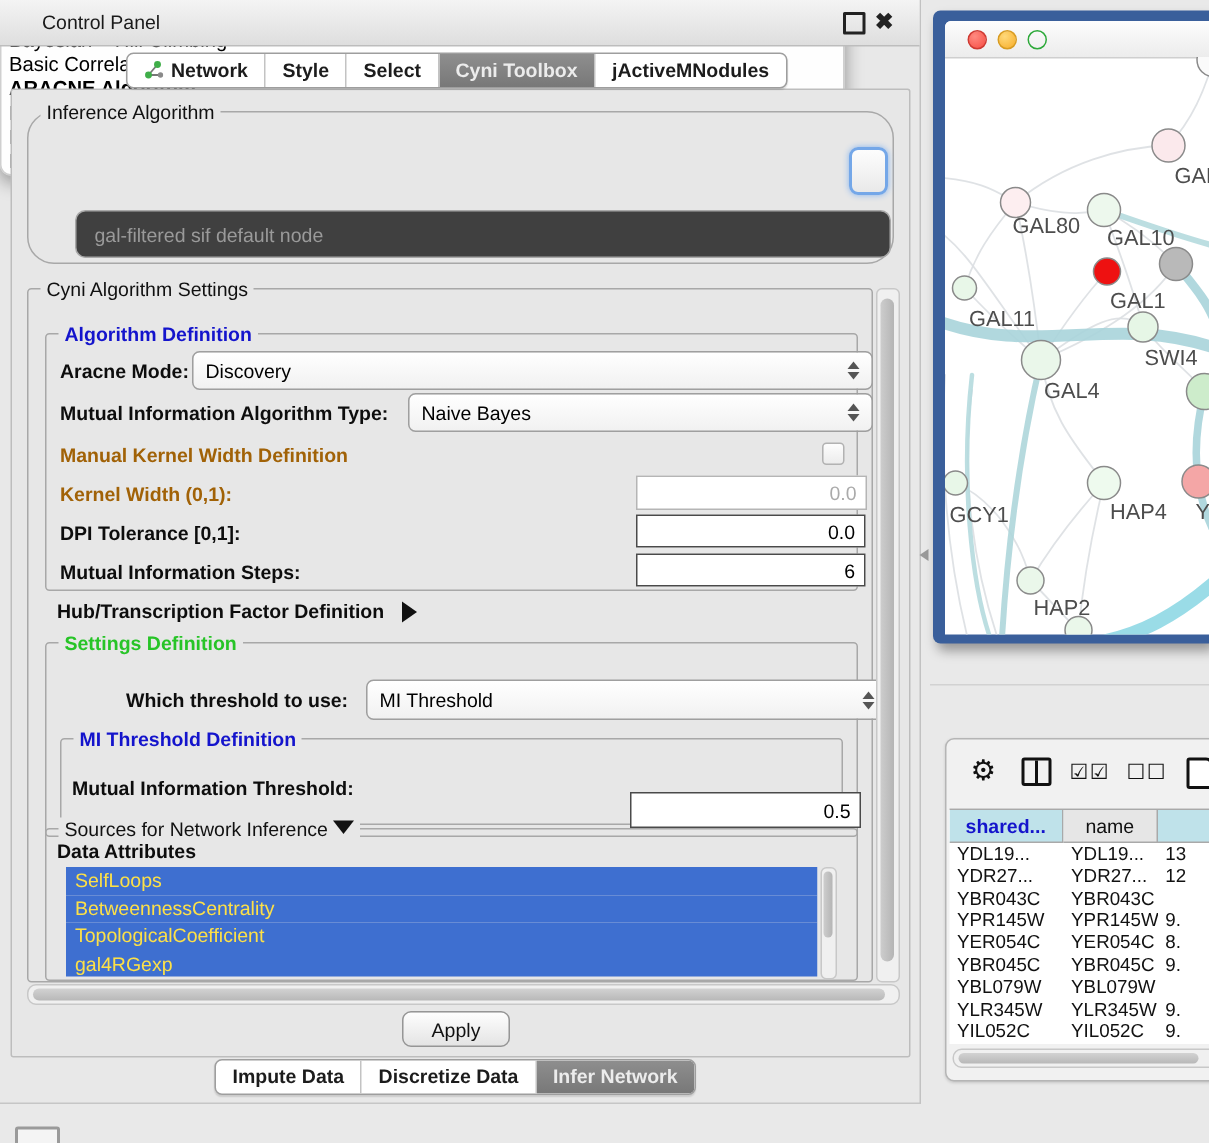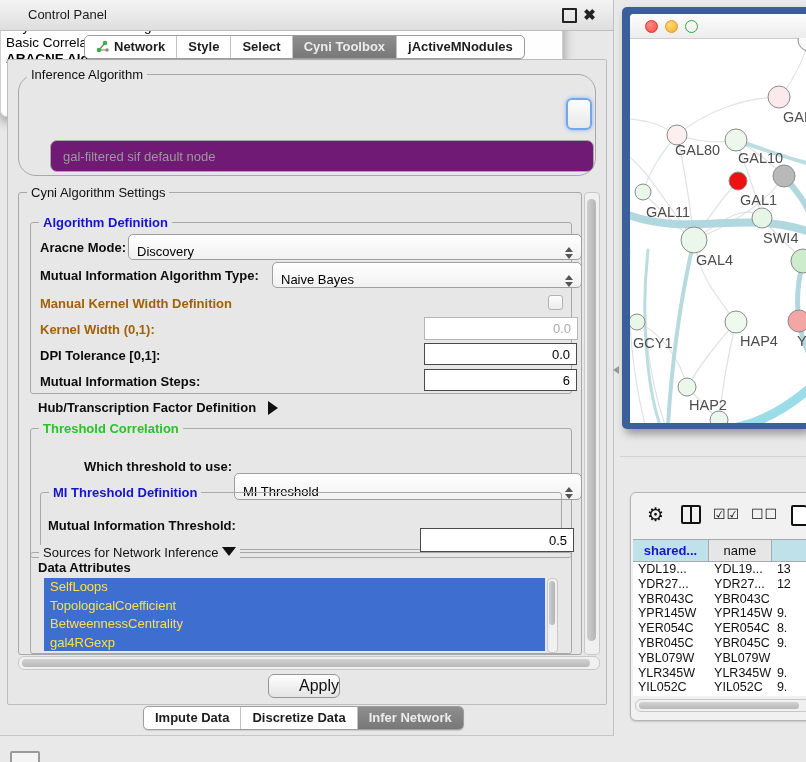--- a/index.html
+++ b/index.html
@@ -20,56 +20,56 @@
   .seg:first-child{border-left:none;}
   .seg.sel{background:linear-gradient(#8e8e8e,#787878);color:#ececec;}
   #top-tabs{left:84px;top:35px;}
   #bottom-tabs{left:143px;top:706px;}
   
   #cp-main{left:7px;top:59px;width:598px;height:644px;background:#e7e7e7;border:1px solid #bdbdbd;border-radius:2px;}
   
   .gbox{border:1px solid #a8a8a8;border-radius:3px;}
   .glabel{position:absolute;top:-8px;left:8px;background:#e7e7e7;padding:0 4px;font-size:13px;white-space:nowrap;}
   #bg-group{left:18px;top:74px;width:576px;height:100px;border-radius:18px;}
-  #bg-combo{left:50px;top:140px;width:530px;height:30px;background:#701a75;border:1px solid #a8a8a8;border-radius:7px;
+  #bg-combo{left:50px;top:140px;width:530px;height:30px;background:#404040;border:1px solid #a8a8a8;border-radius:7px;
             font-size:13px;color:#9a9a9a;display:flex;align-items:center;padding-left:12px;}
   #bg-spinner{left:566px;top:98px;width:22px;height:28px;background:linear-gradient(#fdfdfd,#e9e9e9);
               border:2px solid #74a7e8;border-radius:6px;box-shadow:0 0 4px #86b4ef;}
   
   #popup{left:18px;top:57px;width:561px;height:115px;background:rgba(255,255,255,.95);
          border:1px solid #cfcfcf;border-radius:2px 2px 7px 7px;box-shadow:0 4px 12px rgba(0,0,0,.38);z-index:30;}
   #popup .ph{text-align:center;color:#b9b9b9;font-size:13px;height:17px;padding-top:1px;}
   #popup .item{font-size:13.5px;line-height:16.2px;padding-left:5px;color:#000;}
   #popup .item.bold{font-weight:bold;}
   
   #cyni-group{left:18px;top:192px;width:562px;height:461px;}
   .blue{color:#1414cc;font-weight:bold;}
   .green{color:#27c427;font-weight:bold;}
   .lbl{position:absolute;font-size:13px;font-weight:bold;color:#0d0d0d;white-space:nowrap;}
   .lbl.dis{color:#a16207;}
   .combo{position:absolute;background:linear-gradient(#ffffff,#f1f1f1);border:1px solid #9f9f9f;border-radius:5px;
-         font-size:13px;display:flex;align-items:flex-end;padding:0 8px;color:#000;}
+         font-size:13px;display:flex;align-items:center;padding:0 8px;color:#000;}
   .combo .arrows{margin-left:auto;display:flex;flex-direction:column;gap:2px;}
   .tri-up{width:0;height:0;border-left:4px solid transparent;border-right:4px solid transparent;border-bottom:5px solid #555;}
   .tri-dn{width:0;height:0;border-left:4px solid transparent;border-right:4px solid transparent;border-top:5px solid #555;}
   .field{position:absolute;background:#fff;font-size:13px;text-align:right;padding:0 6px;display:flex;align-items:center;justify-content:flex-end;}
   .field.en{border:1.5px solid #4a4a4a;color:#000;}
   .field.dis{border:1px solid #b5b5b5;color:#aaa;}
   .checkbox{position:absolute;width:13px;height:13px;background:linear-gradient(#fdfdfd,#ececec);border:1px solid #b2b2b2;border-radius:3px;}
   .arrow-right{display:inline-block;width:0;height:0;border-top:7px solid transparent;border-bottom:7px solid transparent;border-left:10px solid #111;vertical-align:-3px;}
   .arrow-down{display:inline-block;width:0;height:0;border-left:7px solid transparent;border-right:7px solid transparent;border-top:9px solid #111;vertical-align:1px;}
   
   #attr-list{left:44px;top:578px;width:501px;height:73px;overflow:hidden;}
   #attr-list .li{height:18.5px;line-height:18.5px;background:#3e6fd0;color:#fde047;font-size:13px;padding-left:6px;}
   .vscroll{position:absolute;background:#f0f0f0;border:1px solid #c8c8c8;border-radius:4px;}
   .vthumb{position:absolute;background:linear-gradient(90deg,#cdcdcd,#b5b5b5);border-radius:5px;}
   .hscroll{position:absolute;background:#f0f0f0;border:1px solid #c8c8c8;border-radius:6px;}
   .hthumb{position:absolute;background:linear-gradient(#d2d2d2,#b8b8b8);border-radius:5px;}
   #apply-btn{left:268px;top:674px;width:70px;height:22px;background:linear-gradient(#fefefe,#e4e4e4);
-             border:1px solid #969696;border-radius:6px;font-size:16px;display:flex;align-items:center;justify-content:flex-end;}
+             border:1px solid #969696;border-radius:6px;font-size:13px;display:flex;align-items:center;justify-content:center;}
   #mini-icon{left:10px;top:751px;width:26px;height:16px;border:2px solid #9a9a9a;background:#f4f4f4;border-radius:2px;}
   #split-arrow{left:613px;top:366px;width:0;height:0;border-top:4px solid transparent;border-bottom:4px solid transparent;border-right:6px solid #9a9a9a;}
   
   #net-frame{left:622px;top:7px;width:184px;height:422px;background:#3a5f9b;border-radius:5px 0 0 5px;box-shadow:3px 5px 8px rgba(0,0,0,.35);}
   #net-win{left:630px;top:14px;width:176px;height:409px;background:#fff;border-radius:4px 0 0 0;overflow:hidden;}
   #net-titlebar{left:0;top:0;width:176px;height:24px;background:linear-gradient(#fdfdfd,#ececec);border-bottom:1px solid #cfcfcf;}
   .tl{position:absolute;top:6px;width:11px;height:11px;border-radius:50%;}
   #net-svg{left:620px;top:0;width:186px;height:445px;}
   
   #tp-titlebar{left:620px;top:456px;width:186px;height:30px;border-top:1px solid #d2d2d2;}
@@ -186,46 +186,46 @@
     <div class="field en" style="left:424px;top:369px;width:139px;height:20px;">
       <span>6</span>
     </div>
 
     <div class="lbl" style="left:38px;top:400px;">
       <span>Hub/Transcription Factor Definition</span>
       <span class="arrow-right" style="margin-left:8px;"></span>
     </div>
 
     <div class="abs gbox" style="left:30px;top:428px;width:540px;height:128px;">
-      <span class="glabel green">Threshold Correlation</span>
+      <span class="glabel green">Settings Definition</span>
     </div>
     <div class="lbl" style="left:84px;top:459px;">Which threshold to use:</div>
-    <div class="combo" style="left:234px;top:453px;width:330px;height:25px;margin-top:20px;">
+    <div class="combo" style="left:244px;top:453px;width:330px;height:25px;">
       <span>MI Threshold</span>
       <span class="arrows">
           <span class="tri-up"></span>
           <span class="tri-dn"></span>
         </span>
     </div>
     <div class="abs gbox" style="left:40px;top:492px;width:520px;height:56px;">
       <span class="glabel blue">MI Threshold Definition</span>
     </div>
     <div class="lbl" style="left:48px;top:518px;">Mutual Information Threshold:</div>
     <div class="field en" style="left:420px;top:512px;width:140px;height:22px;margin-top:16px;">
       <span>0.5</span>
     </div>
 
     <div class="abs gbox" style="left:30px;top:552px;width:540px;height:100px;">
       <span class="glabel plain"><span>Sources for Network Inference</span> <span class="arrow-down"></span></span>
     </div>
     <div class="lbl" style="left:38px;top:560px;">Data Attributes</div>
     <div id="attr-list" class="abs">
         <div class="li">SelfLoops</div>
+        <div class="li">BetweennessCentrality</div>
         <div class="li">TopologicalCoefficient</div>
-        <div class="li">BetweennessCentrality</div>
         <div class="li">gal4RGexp</div>
       </div>
     <div class="vscroll" style="left:547px;top:578px;width:9px;height:73px;">
       <div class="vthumb" style="left:1px;top:2px;width:6px;height:44px;"></div>
     </div>
 
     <div class="vscroll" style="left:584px;top:192px;width:14px;height:461px;">
       <div class="vthumb" style="left:2px;top:6px;width:9px;height:442px;"></div>
     </div>
     <div class="hscroll" style="left:18px;top:656px;width:580px;height:12px;">

